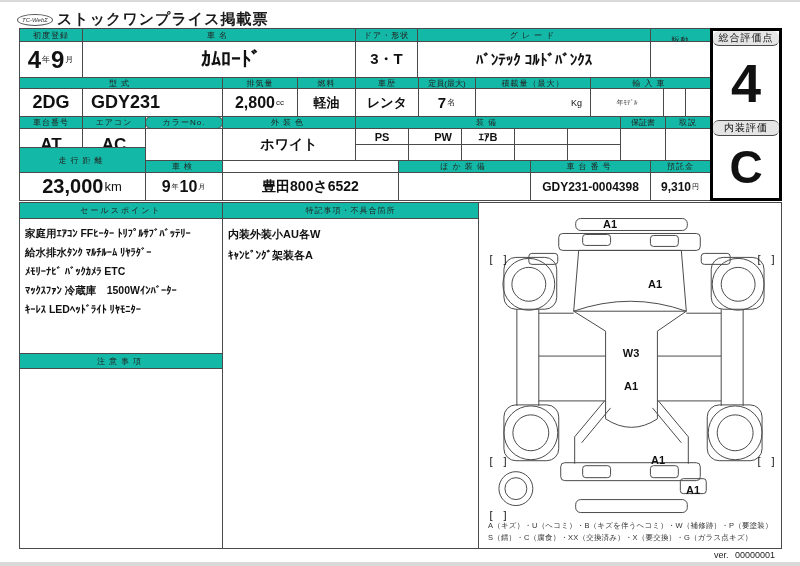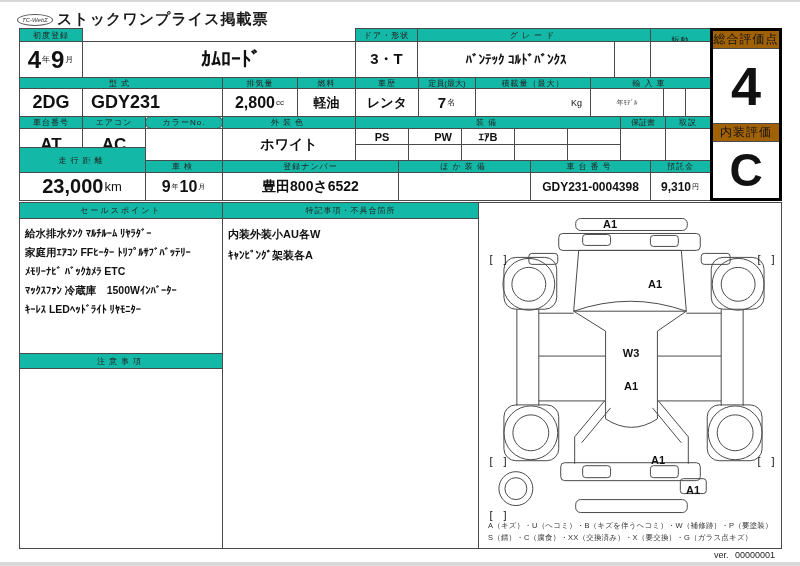--- a/index.html
+++ b/index.html
@@ -24,22 +24,22 @@
   .u{font-size:8px;font-weight:normal;margin:0 1px;}
   .blk{
     position:absolute;box-sizing:border-box;border:1px solid #4a4a4a;background:#fff;
     display:flex;flex-direction:column;align-items:flex-start;justify-content:flex-start;
     padding:5px 5px;font-size:10.5px;font-weight:bold;line-height:19px;overflow:hidden;
   }
   .evalbox{
     position:absolute;left:691px;top:0;width:72px;height:173px;border:3px solid #000;
     box-sizing:border-box;background:#fff;display:flex;flex-direction:column;
   }
-  .evh{flex:0 0 12px;background:#a16207;border-bottom:1px solid #4a4a4a;font-size:12px;
-    display:flex;align-items:center;justify-content:center;letter-spacing:1px;}
+  .evh{flex:0 0 12px;background:#e5e5e5;border-bottom:1px solid #4a4a4a;font-size:10px;
+    display:flex;align-items:center;justify-content:center;letter-spacing:1px;border-radius:6px;}
   .evh.mid{border-top:1px solid #4a4a4a;}
   .evs{display:flex;align-items:center;justify-content:center;font-weight:bold;}
   .diagram{position:absolute;left:459px;top:174px;width:304px;height:347px;border:1px solid #4a4a4a;
     box-sizing:border-box;background:#fff;}
   .diagram svg{position:absolute;left:0;top:0;width:100%;height:100%;}
   .diag-mark{position:absolute;transform:translate(-50%,-50%);font-size:11px;font-weight:bold;color:#111;white-space:nowrap;}
   .diag-mark.bracket{font-weight:normal;font-size:11px;}
   .legend{position:absolute;left:9px;right:2px;font-size:7.5px;color:#333;letter-spacing:0.2px;white-space:nowrap;overflow:hidden;}
   .ver{position:absolute;right:25px;top:550px;font-size:9px;color:#222;word-spacing:4px;}
 </style>
@@ -48,33 +48,34 @@
 
 <div class="scan-edge" style="top:0;height:2px;"></div>
 <div class="scan-edge" style="bottom:0;height:4px;"></div>
 
 <span class="logo">TC-WebΣ</span>
 <div class="title">ストックワンプライス掲載票</div>
 
 <div class="sheet">
 
   <div class="c hd" style="left:0;top:0;width:64px;height:14px;">初度登録</div>
+  <div class="c hd hw" style="left:63px;top:0;width:274px;height:14px;">車名</div>
   <div class="c hd" style="left:336px;top:0;width:63px;height:14px;">ドア・形状</div>
   <div class="c hd hw" style="left:398px;top:0;width:234px;height:14px;">グレード</div>
   <div class="c hd" style="left:631px;top:0;width:61px;height:24px;">駆動</div>
 
   <div class="c val" style="left:0;top:13px;width:64px;height:37px;font-size:24px;">
     <span>4</span>
       <span class="u">年</span>
       <span>9</span>
       <span class="u">月</span>
   </div>
   <div class="c val" style="left:63px;top:13px;width:274px;height:37px;font-size:20px;padding-left:24px;">ｶﾑﾛｰﾄﾞ</div>
   <div class="c val" style="left:336px;top:13px;width:63px;height:37px;font-size:15px;">3・T</div>
-  <div class="c val" style="left:398px;top:13px;width:198px;height:37px;font-size:13px;">ﾊﾞﾝﾃｯｸ ｺﾙﾄﾞﾊﾞﾝｸｽ</div>
+  <div class="c val" style="left:398px;top:13px;width:234px;height:37px;font-size:15px;">ﾊﾞﾝﾃｯｸ ｺﾙﾄﾞﾊﾞﾝｸｽ</div>
   <div class="c val" style="left:631px;top:13px;width:61px;height:37px;"></div>
 
   <div class="c hd hw" style="left:0;top:49px;width:204px;height:12px;">型式</div>
   <div class="c hd" style="left:203px;top:49px;width:76px;height:12px;">排気量</div>
   <div class="c hd" style="left:278px;top:49px;width:59px;height:12px;">燃料</div>
   <div class="c hd" style="left:336px;top:49px;width:64px;height:12px;">車歴</div>
   <div class="c hd" style="left:399px;top:49px;width:58px;height:12px;letter-spacing:0;">定員(最大)</div>
   <div class="c hd" style="left:456px;top:49px;width:116px;height:12px;">積載量（最大）</div>
   <div class="c hd hw" style="left:571px;top:49px;width:121px;height:12px;">輸入車</div>
 
@@ -118,21 +119,20 @@
   <div class="c" style="left:336px;top:116px;width:54px;height:17px;"></div>
   <div class="c" style="left:389px;top:116px;width:54px;height:17px;"></div>
   <div class="c" style="left:442px;top:116px;width:54px;height:17px;"></div>
   <div class="c" style="left:495px;top:116px;width:54px;height:17px;"></div>
   <div class="c" style="left:548px;top:116px;width:54px;height:17px;"></div>
   <div class="c" style="left:601px;top:100px;width:46px;height:33px;"></div>
   <div class="c" style="left:646px;top:100px;width:46px;height:33px;"></div>
 
   <div class="c hd hw" style="left:0;top:119px;width:127px;height:26px;">走行距離</div>
   <div class="c hd hw" style="left:126px;top:132px;width:78px;height:13px;">車検</div>
-  <div class="c hd" style="left:203px;top:132px;width:177px;height:13px;">登録ナンバー</div>
   <div class="c hd hw" style="left:379px;top:132px;width:133px;height:13px;">ほか装備</div>
   <div class="c hd hw" style="left:511px;top:132px;width:121px;height:13px;">車台番号</div>
   <div class="c hd" style="left:631px;top:132px;width:61px;height:13px;">預託金</div>
 
   <div class="c val" style="left:0;top:144px;width:127px;height:29px;font-size:20px;">
     <span>23,000</span>
       <span class="u" style="font-size:13px;">km</span>
   </div>
   <div class="c val" style="left:126px;top:144px;width:78px;height:29px;font-size:16px;">
     <span>9</span>
@@ -150,22 +150,22 @@
 
   <div class="evalbox">
     <div class="evh">総合評価点</div>
     <div class="evs" style="flex:0 0 74px;font-size:54px;">4</div>
     <div class="evh mid">内装評価</div>
     <div class="evs" style="flex:1;font-size:46px;">C</div>
   </div>
 
   <div class="c hd" style="left:0;top:174px;width:204px;height:17px;letter-spacing:2px;">セールスポイント</div>
   <div class="blk" style="left:0;top:190px;width:204px;height:136px;">
+    <div>家庭用ｴｱｺﾝ FFﾋｰﾀｰ ﾄﾘﾌﾟﾙｻﾌﾞﾊﾞｯﾃﾘｰ</div>
     <div>給水排水ﾀﾝｸ ﾏﾙﾁﾙｰﾑ ﾘﾔﾗﾀﾞｰ</div>
-    <div>家庭用ｴｱｺﾝ FFﾋｰﾀｰ ﾄﾘﾌﾟﾙｻﾌﾞﾊﾞｯﾃﾘｰ</div>
     <div>ﾒﾓﾘｰﾅﾋﾞ ﾊﾞｯｸｶﾒﾗ ETC</div>
     <div>ﾏｯｸｽﾌｧﾝ 冷蔵庫　1500Wｲﾝﾊﾞｰﾀｰ</div>
     <div>ｷｰﾚｽ LEDﾍｯﾄﾞﾗｲﾄ ﾘﾔﾓﾆﾀｰ</div>
   </div>
   <div class="c hd hw" style="left:0;top:325px;width:204px;height:16px;">注意事項</div>
   <div class="blk" style="left:0;top:340px;width:204px;height:181px;"></div>
 
   <div class="c hd" style="left:203px;top:174px;width:257px;height:17px;letter-spacing:1px;">特記事項・不具合箇所</div>
   <div class="blk" style="left:203px;top:190px;width:257px;height:331px;font-size:11px;line-height:21px;">
     <div>内装外装小AU各W</div>

